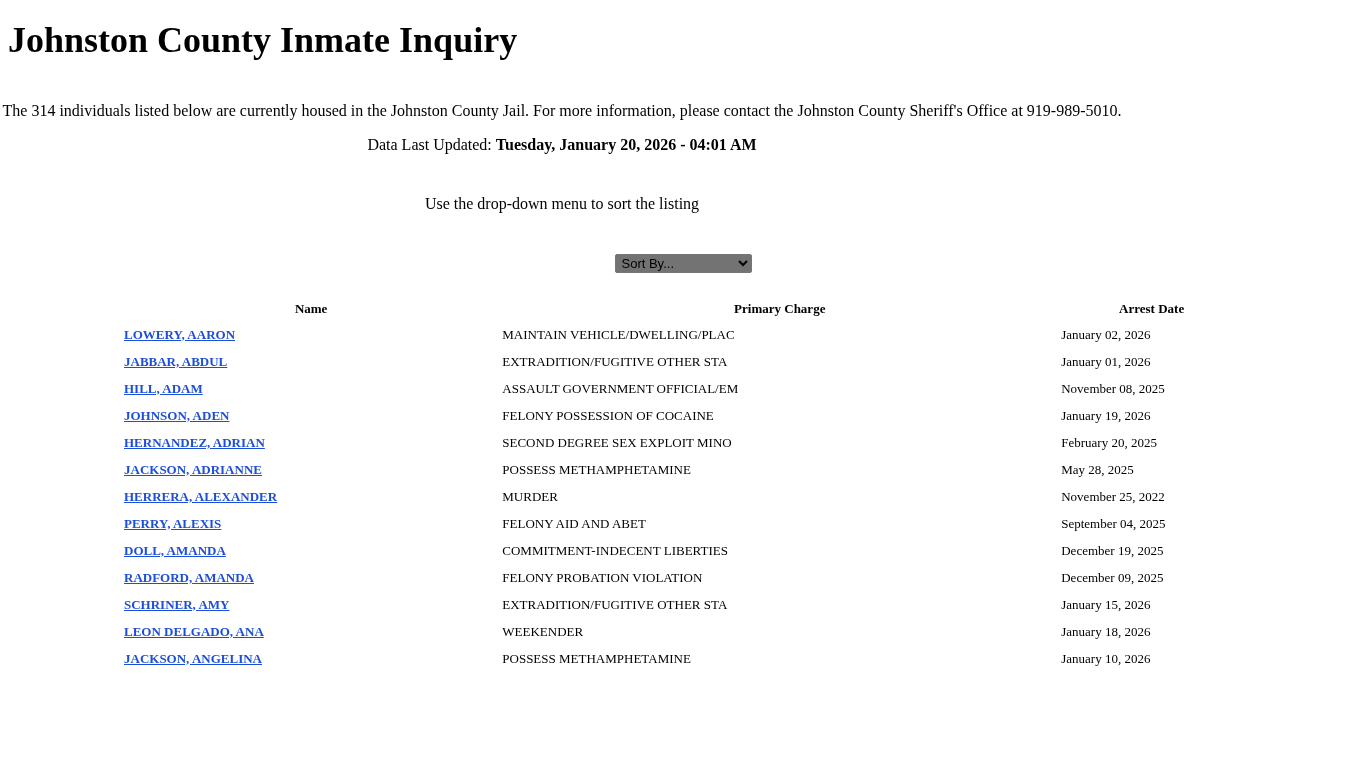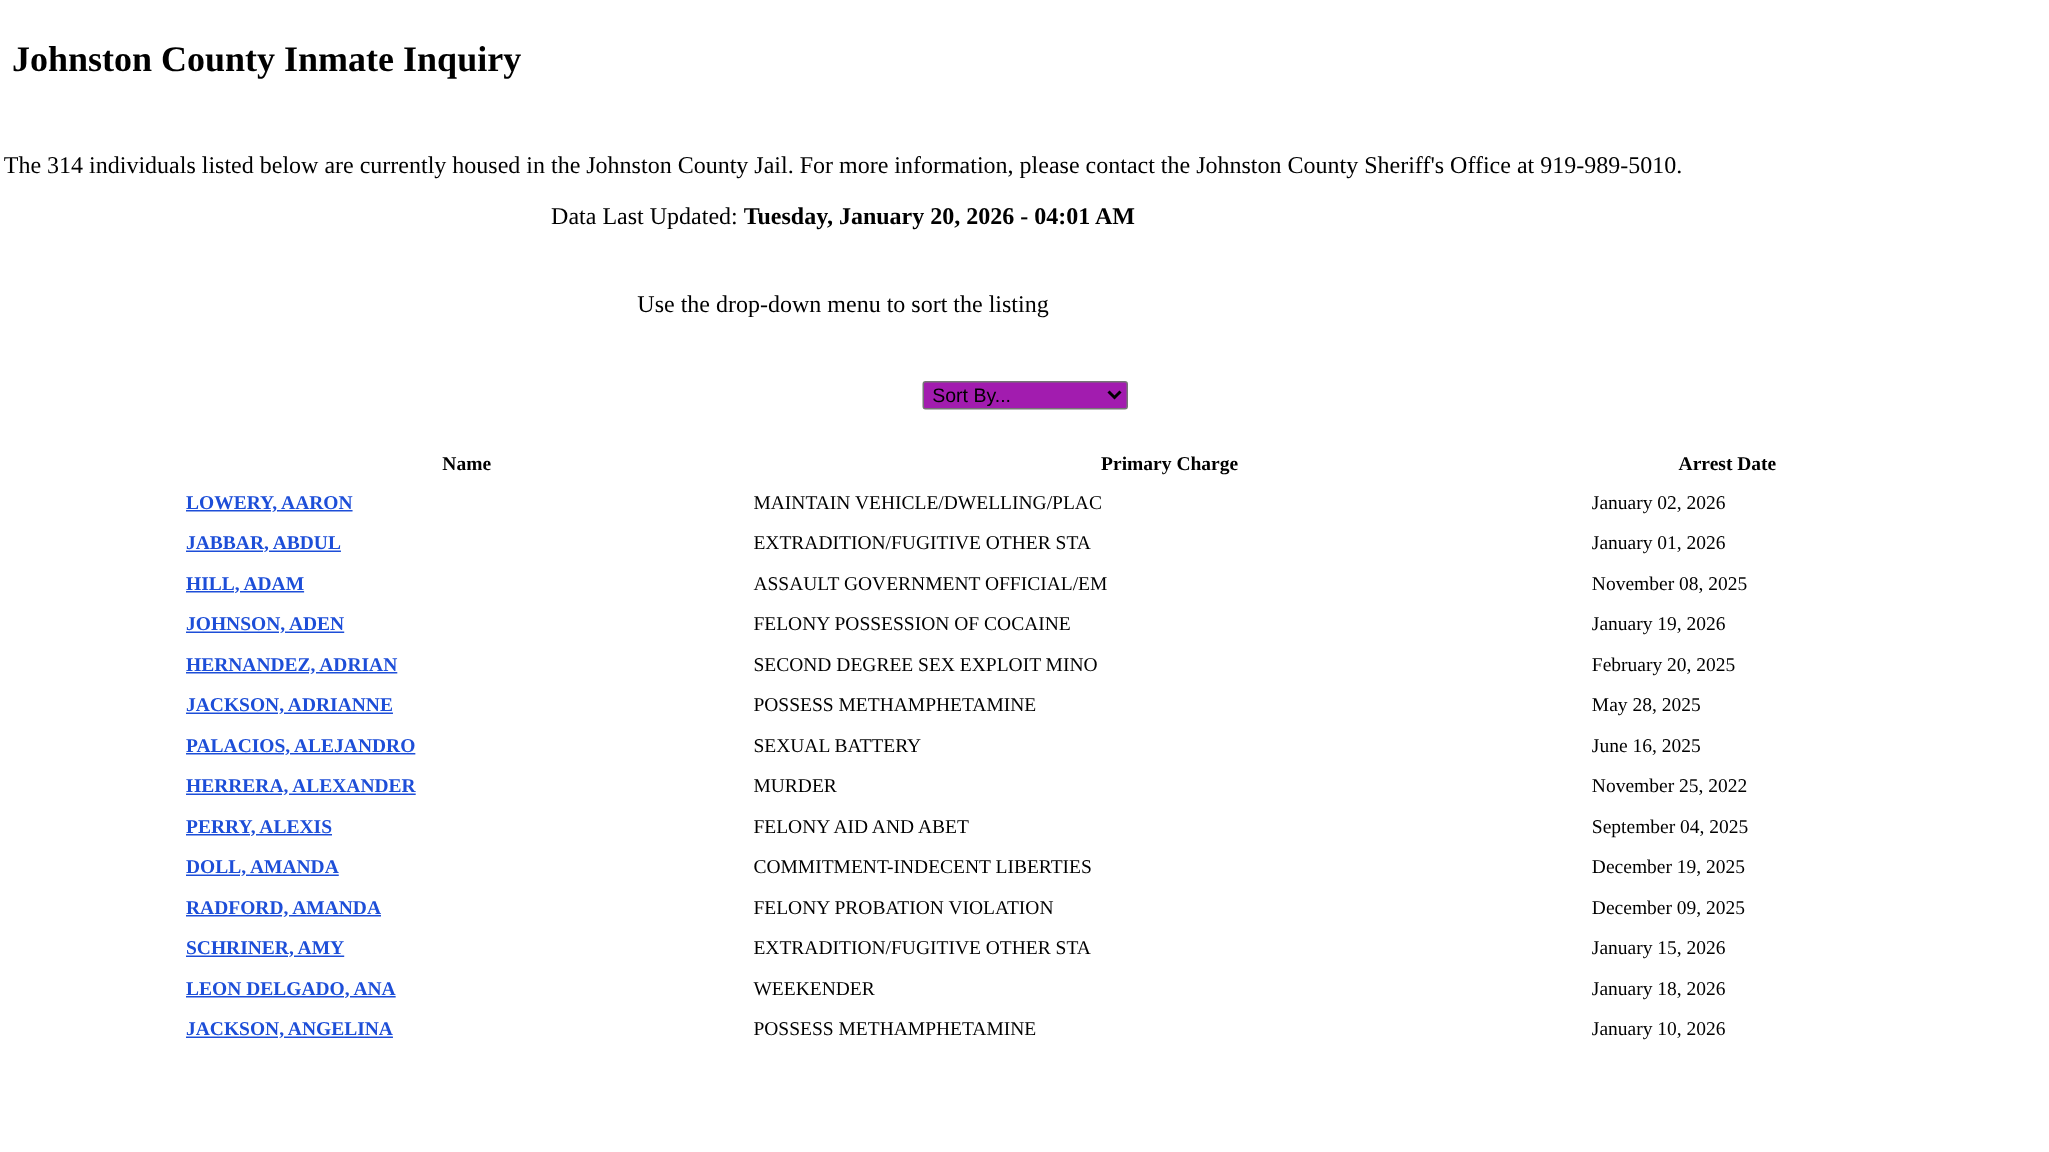--- a/index.html
+++ b/index.html
@@ -13,21 +13,21 @@
       width: 1366px;
       height: 768px;
       overflow: hidden;
       position: relative;
     }
     h1.page-title {
       position: absolute;
       left: 8px;
       top: 20px;
       margin: 0;
-      font-size: 24px;
+      font-size: 36px;
       font-weight: bold;
       line-height: 40px;
       text-align: right;
     }
     .info-line {
       position: absolute;
       left: 0;
       width: 1124px;
       text-align: center;
       font-size: 16px;
@@ -45,21 +45,21 @@
       width: 1366px;
       text-align: center;
     }
     .sort-select {
       width: 137px;
       height: 19px;
       font-family: "Liberation Sans", "DejaVu Sans", sans-serif;
       font-size: 13px;
       border: 1px solid #767676;
       border-radius: 2px;
-      background: #a21caf;
+      background: #737373;
       color: #000;
       padding: 0 2px;
       box-sizing: border-box;
     }
 
     table.inmate-table {
       position: absolute;
       left: 121px;
       top: 295px;
       width: 1124px;
@@ -149,25 +149,20 @@
         <td class="col-name"><a class="inmate-link" href="#">HERNANDEZ, ADRIAN</a></td>
         <td class="col-charge">SECOND DEGREE SEX EXPLOIT MINO</td>
         <td class="col-date">February 20, 2025</td>
       </tr>
       <tr>
         <td class="col-name"><a class="inmate-link" href="#">JACKSON, ADRIANNE</a></td>
         <td class="col-charge">POSSESS METHAMPHETAMINE</td>
         <td class="col-date">May 28, 2025</td>
       </tr>
       <tr>
-        <td class="col-name"><a class="inmate-link" href="#">PALACIOS, ALEJANDRO</a></td>
-        <td class="col-charge">SEXUAL BATTERY</td>
-        <td class="col-date">June 16, 2025</td>
-      </tr>
-      <tr>
         <td class="col-name"><a class="inmate-link" href="#">HERRERA, ALEXANDER</a></td>
         <td class="col-charge">MURDER</td>
         <td class="col-date">November 25, 2022</td>
       </tr>
       <tr>
         <td class="col-name"><a class="inmate-link" href="#">PERRY, ALEXIS</a></td>
         <td class="col-charge">FELONY AID AND ABET</td>
         <td class="col-date">September 04, 2025</td>
       </tr>
       <tr>

